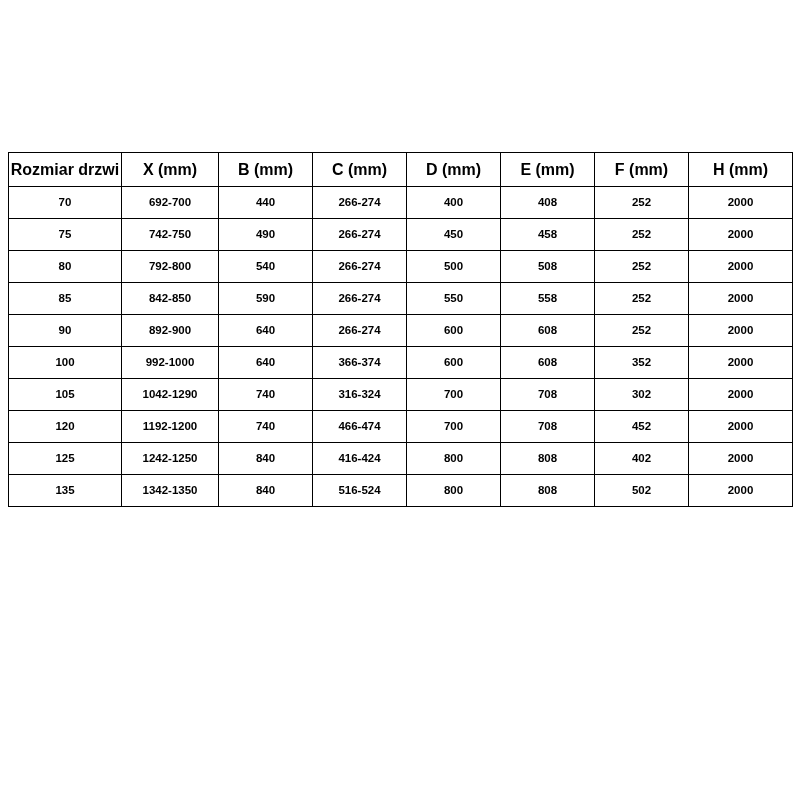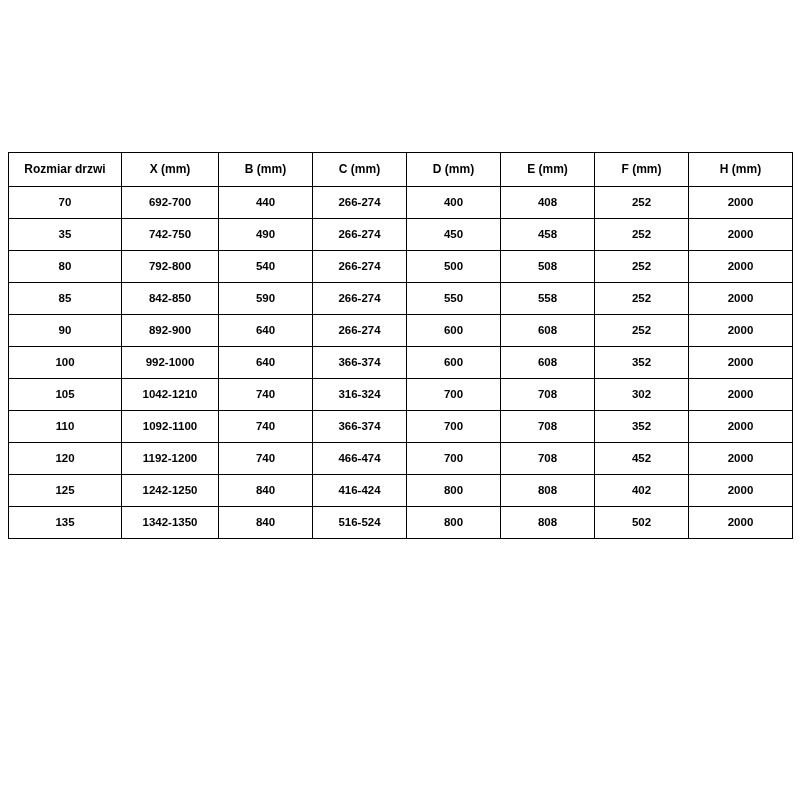--- a/index.html
+++ b/index.html
@@ -42,21 +42,21 @@
     font-weight: bold;
     color: #000000;
     padding: 0;
     height: 31px;
     line-height: 31px;
     white-space: nowrap;
   }
   table.size-table thead th {
     height: 33px;
     line-height: 33px;
-    font-size: 12px;
+    font-size: 16px;
     margin-top: 26px;
   }
   
   col.c0 { width: 113px; }
   col.c1 { width: 97px; }
   col.c2 { width: 94px; }
   col.c3 { width: 94px; }
   col.c4 { width: 94px; }
   col.c5 { width: 94px; }
   col.c6 { width: 94px; }
@@ -95,21 +95,21 @@
           <td>70</td>
           <td>692-700</td>
           <td>440</td>
           <td>266-274</td>
           <td>400</td>
           <td>408</td>
           <td>252</td>
           <td>2000</td>
         </tr>
         <tr>
-          <td>35</td>
+          <td>75</td>
           <td>742-750</td>
           <td>490</td>
           <td>266-274</td>
           <td>450</td>
           <td>458</td>
           <td>252</td>
           <td>2000</td>
         </tr>
         <tr>
           <td>80</td>
@@ -146,36 +146,26 @@
           <td>992-1000</td>
           <td>640</td>
           <td>366-374</td>
           <td>600</td>
           <td>608</td>
           <td>352</td>
           <td>2000</td>
         </tr>
         <tr>
           <td>105</td>
-          <td>1042-1210</td>
+          <td>1042-1290</td>
           <td>740</td>
           <td>316-324</td>
           <td>700</td>
           <td>708</td>
           <td>302</td>
-          <td>2000</td>
-        </tr>
-        <tr>
-          <td>110</td>
-          <td>1092-1100</td>
-          <td>740</td>
-          <td>366-374</td>
-          <td>700</td>
-          <td>708</td>
-          <td>352</td>
           <td>2000</td>
         </tr>
         <tr>
           <td>120</td>
           <td>1192-1200</td>
           <td>740</td>
           <td>466-474</td>
           <td>700</td>
           <td>708</td>
           <td>452</td>

